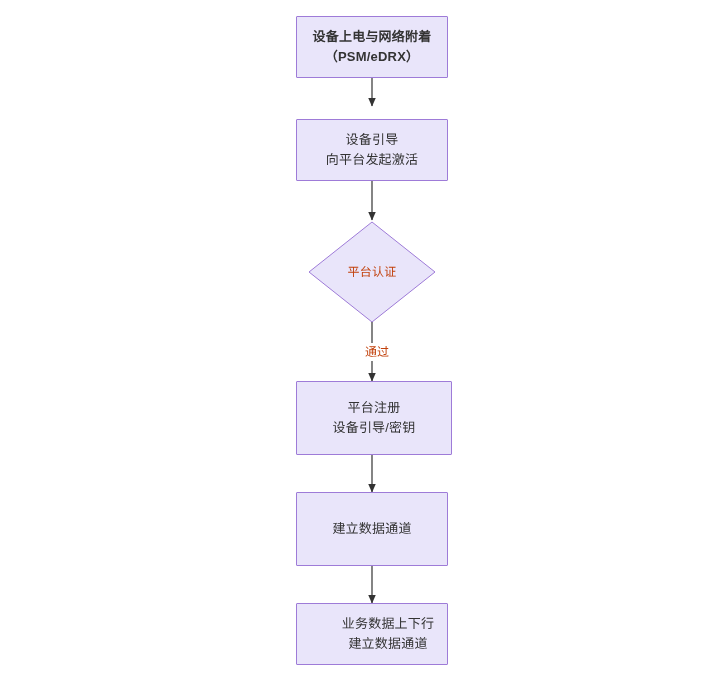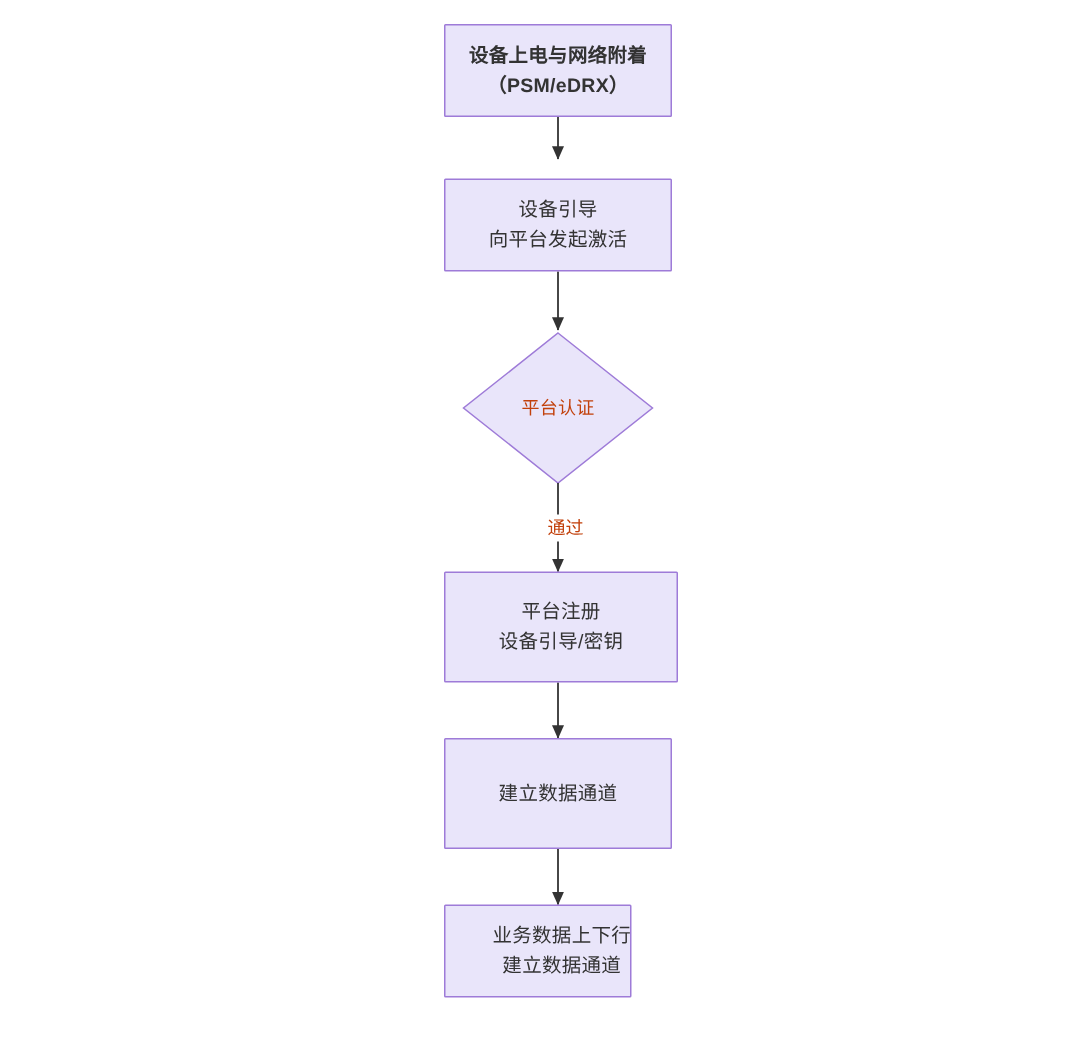--- a/index.html
+++ b/index.html
@@ -115,18 +115,18 @@
 
   <div class="node node-process" style="left:296px; top:381px; width:156px; height:74px;">
     <span class="node-line">平台注册</span>
     <span class="node-line">设备引导/密钥</span>
   </div>
 
   <div class="node node-process" style="left:296px; top:492px; width:152px; height:74px;">
     <span class="node-line">建立数据通道</span>
   </div>
 
-  <div class="node node-process" style="left:296px; top:603px; width:125px; height:62px;padding-left:32px;">
+  <div class="node node-process" style="left:296px; top:603px; width:152px; height:62px;padding-left:32px;">
     <span class="node-line">业务数据上下行</span>
     <span class="node-line">建立数据通道</span>
   </div>
 
 </div>
 
 </body></html>

